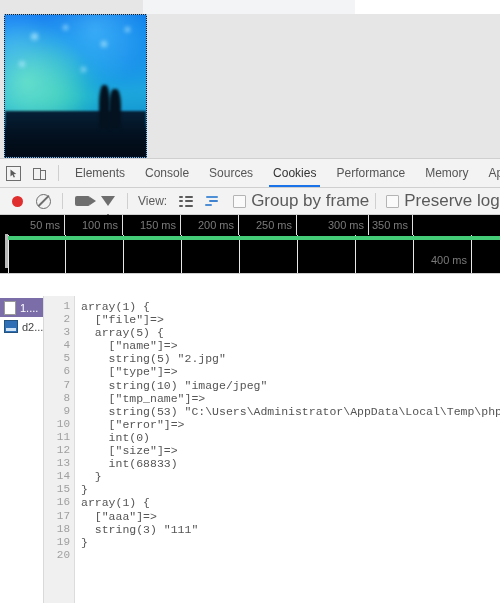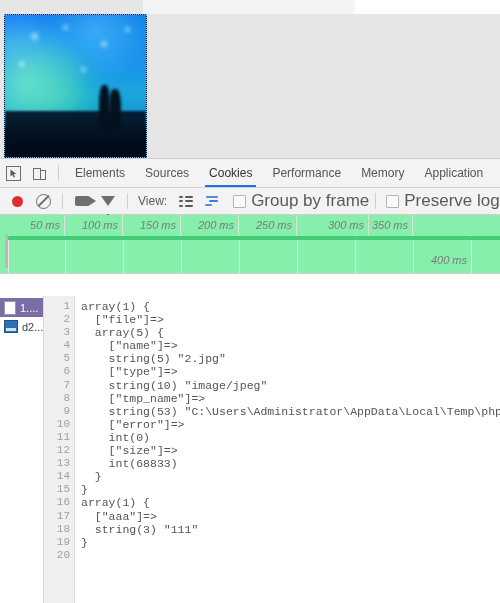--- a/index.html
+++ b/index.html
@@ -82,21 +82,21 @@
   .wfall{width:14px;height:11px;position:relative;}
   .wfall b{position:absolute;height:2.4px;border-radius:1px;background:#4e8fd6;}
   .wfall b:nth-child(1){left:1px;top:0;width:12px;}
   .wfall b:nth-child(2){left:4px;top:4px;width:9px;background:#3f82cf;}
   .wfall b:nth-child(3){left:0px;top:8px;width:7px;background:#4e8fd6;}
   .chk{width:11px;height:11px;border:1px solid #b4b4b4;background:#fafafa;border-radius:1px;flex:0 0 auto;}
   .chk-label{font-size:17px;color:#5a5a5a;margin-left:5px;white-space:nowrap;}
   .chk-group{display:flex;align-items:center;margin-left:8px;}
 
   
-  .overview{position:relative;height:58px;background:#86efac;border-bottom:1px solid #cfcfcf;font-style:italic;}
+  .overview{position:relative;height:58px;background:#000000;border-bottom:1px solid #cfcfcf;}
   .ruler{position:relative;height:20px;border-bottom:0;}
   .tick{
     position:absolute;top:0;height:20px;border-right:1px solid #e0e0e0;
     font-size:11px;color:#7a7a7a;text-align:right;line-height:20px;padding-right:4px;
     box-sizing:border-box;
   }
   .ov-grid{position:absolute;top:20px;left:0;right:0;height:38px;}
   .ov-gline{position:absolute;top:0;bottom:0;width:1px;background:#e8e8e8;}
   .greenbar{position:absolute;left:8px;right:0px;top:1px;height:4px;background:#44cc77;}
   .ov-handle{position:absolute;left:5px;top:-1px;width:3px;height:34px;background:#b9b9b9;}
@@ -169,20 +169,21 @@
       </div>
       <div class="icn-btn">
         <svg width="15" height="15" viewBox="0 0 15 15">
           <rect x="1.5" y="2.5" width="7" height="11" fill="none" stroke="#6e6e6e" stroke-width="1"></rect>
           <rect x="8.5" y="4.5" width="5" height="9" fill="none" stroke="#6e6e6e" stroke-width="1"></rect>
         </svg>
       </div>
       <div class="vsep"></div>
       <div class="tabs">
         <div class="tab">Elements</div>
+        <div class="tab">Console</div>
         <div class="tab">Sources</div>
         <div class="tab active">Cookies</div>
         <div class="tab">Performance</div>
         <div class="tab">Memory</div>
         <div class="tab">Application</div>
       </div>
     </div>
 
     <div class="dt-toolbar">
       <div class="icn-btn">

